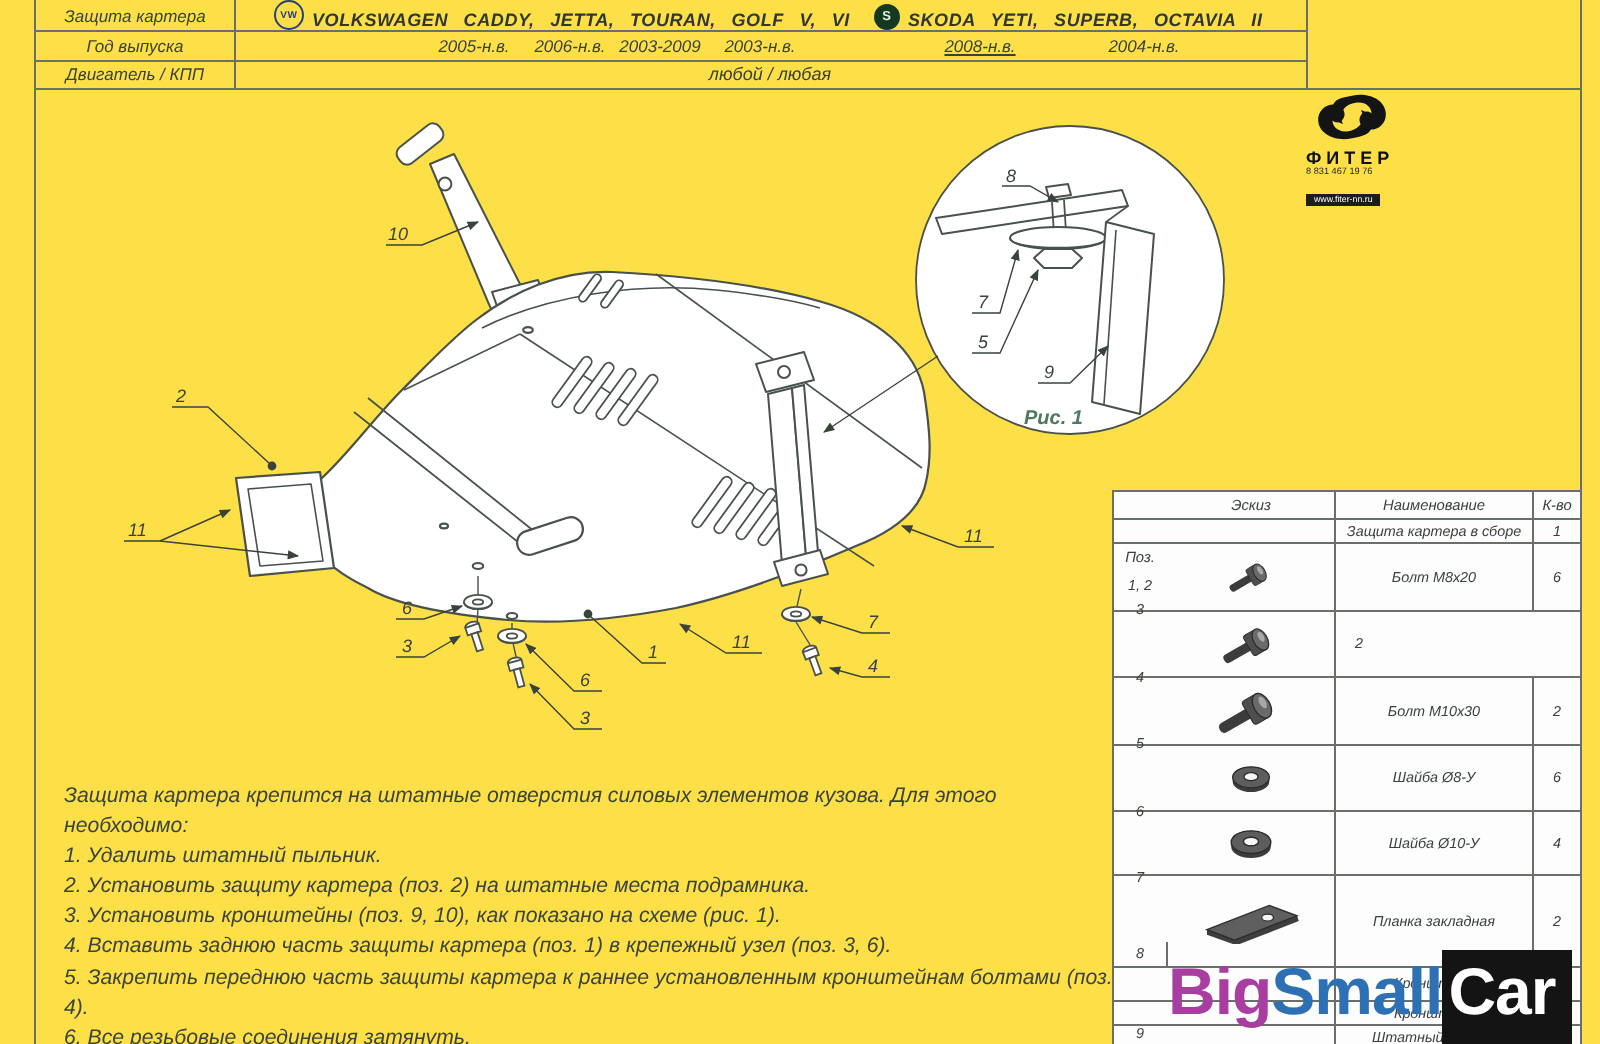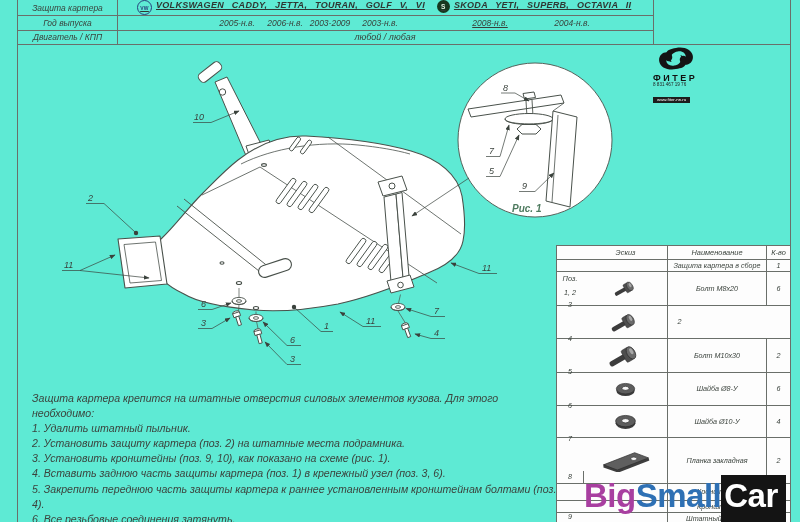--- a/index.html
+++ b/index.html
@@ -1,24 +1,24 @@
 <!DOCTYPE html>
 <html><head>
 <meta charset="utf-8">
 <style>
   html,body{margin:0;padding:0;background:#e8e8e8;}
-  .page{position:relative;width:800px;height:522px;background:#5eead4;overflow:hidden;
+  .page{position:relative;width:800px;height:522px;background:#fde047;overflow:hidden;
         font-family:"Liberation Sans",sans-serif;font-style:italic;color:#3d4540;}
   .line{position:absolute;background:#6a6f6a;}
   
   .hdr-cell{position:absolute;display:flex;align-items:center;justify-content:center;
             font-size:8.5px;color:#39413b;}
   .hdr-models{position:absolute;left:117px;top:0;width:536px;height:15px;display:flex;
-              align-items:flex-start;font-size:9px;font-weight:bold;color:#2f3733;
-              letter-spacing:.3px;word-spacing:5px;text-decoration:underline;}
+              align-items:flex-end;font-size:9px;font-weight:bold;color:#2f3733;
+              letter-spacing:.3px;word-spacing:5px;}
   .badge{width:13px;height:13px;border-radius:50%;display:inline-flex;align-items:center;
          justify-content:center;font-style:normal;flex:0 0 auto;}
   .vw{border:1.4px solid #27407c;color:#27407c;font-size:5px;font-weight:bold;margin:0 4px 0 20px;}
   .sk{background:#16381f;color:#dff3e2;font-size:6.5px;font-weight:bold;margin:0 4px 0 12px;}
   .yr{position:absolute;top:0;width:60px;height:15px;display:flex;align-items:center;
       justify-content:center;font-size:8.5px;color:#39413b;}
   .logo-box{position:absolute;left:653px;top:0;width:137px;height:44px;text-align:left;
             font-style:normal;margin-top:46px;}
   .logo-name{font-size:9px;font-weight:bold;letter-spacing:2.5px;color:#111;line-height:8px;}
   .logo-phone{font-size:4.6px;color:#222;line-height:5px;}

